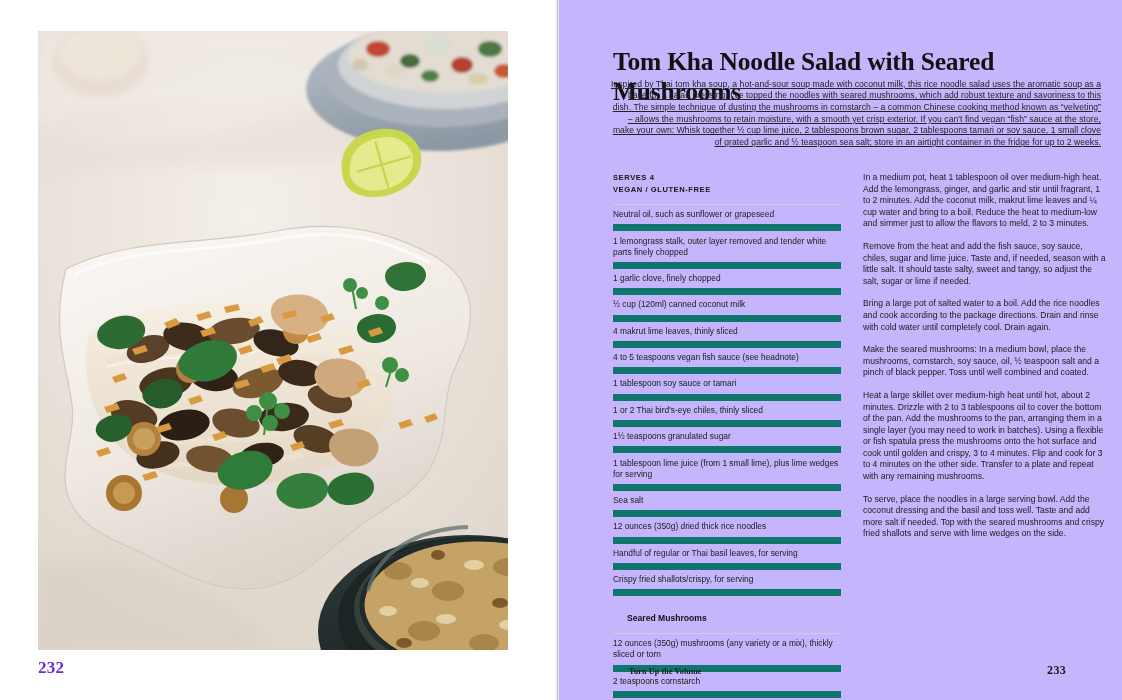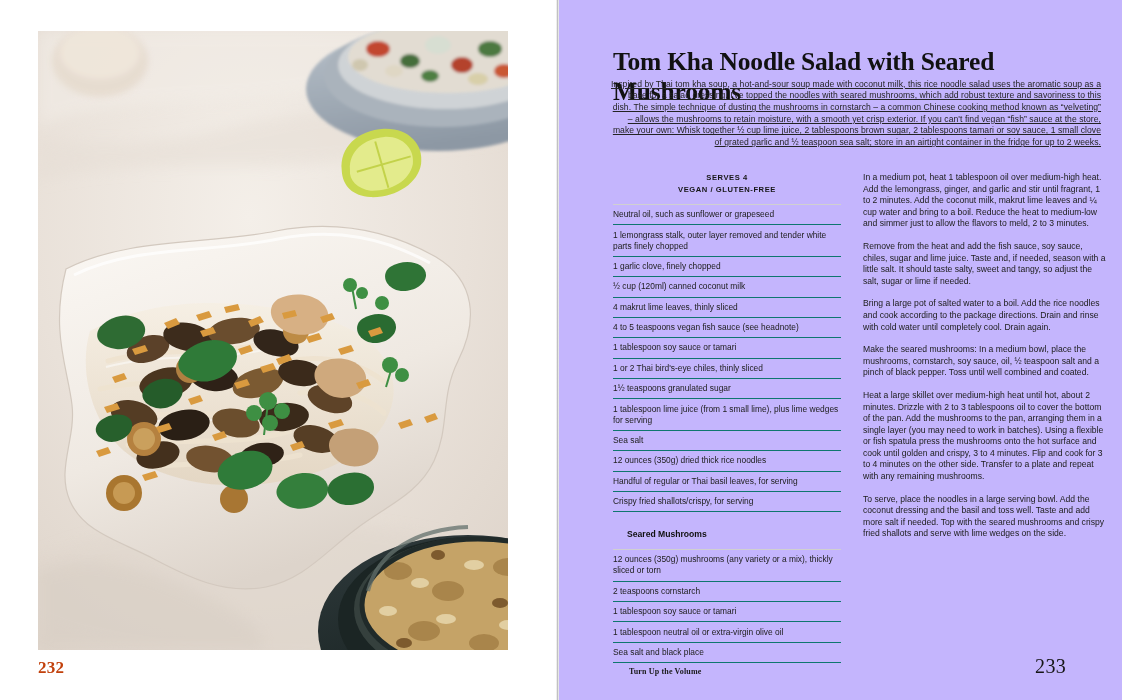--- a/index.html
+++ b/index.html
@@ -57,21 +57,21 @@
   }
 
   .page-num-left {
     position: absolute;
     left: 38px;
     bottom: 22px;
     font-family: "Liberation Serif", serif;
     font-weight: bold;
     font-size: 17px;
     letter-spacing: 0.3px;
-    color: #c2410c;
+    color: #6d28d9;
   }
 
   
   .page-right {
     position: relative;
     width: 565px;
     height: 700px;
     background: #c4b5fd;
   }
 
@@ -113,34 +113,33 @@
   .col-ingredients { width: 228px; }
   .col-method { width: 244px; }
 
   .serves {
     font-size: 7.6px;
     font-weight: bold;
     letter-spacing: 0.55px;
     line-height: 11.5px;
     color: #161616;
     text-transform: uppercase;
-    text-align: center;
   }
 
   .ing-list {
     margin: 9px 0 0 0;
     padding: 0;
     list-style: none;
     border-top: 1px solid #d0d0d0;
   }
   .ing-list li {
     font-size: 8.4px;
     line-height: 11px;
     padding: 4.2px 0 4.2px 0;
-    border-bottom: 1px solid #0f766e;
+    border-bottom: 7px solid #0f766e;
     color: #202020;
   }
 
   .sub-head {
     font-size: 8.6px;
     font-weight: bold;
     margin-top: 16px;
     color: #111111;
     line-height: 12px;
     margin-left: 14px;
@@ -163,22 +162,22 @@
     font-size: 8px;
     letter-spacing: 0.15px;
     color: #1a1a1a;
   }
 
   .page-num-right {
     position: absolute;
     right: 56px;
     bottom: 22px;
     font-family: "Liberation Serif", serif;
-    font-weight: normal;
-    font-size: 20px;
+    font-weight: bold;
+    font-size: 12px;
     letter-spacing: 0.3px;
     color: #161616;
   }
 </style>
 </head>
 <body>
 
 <div class="spread">
 
   <div class="page-left">

